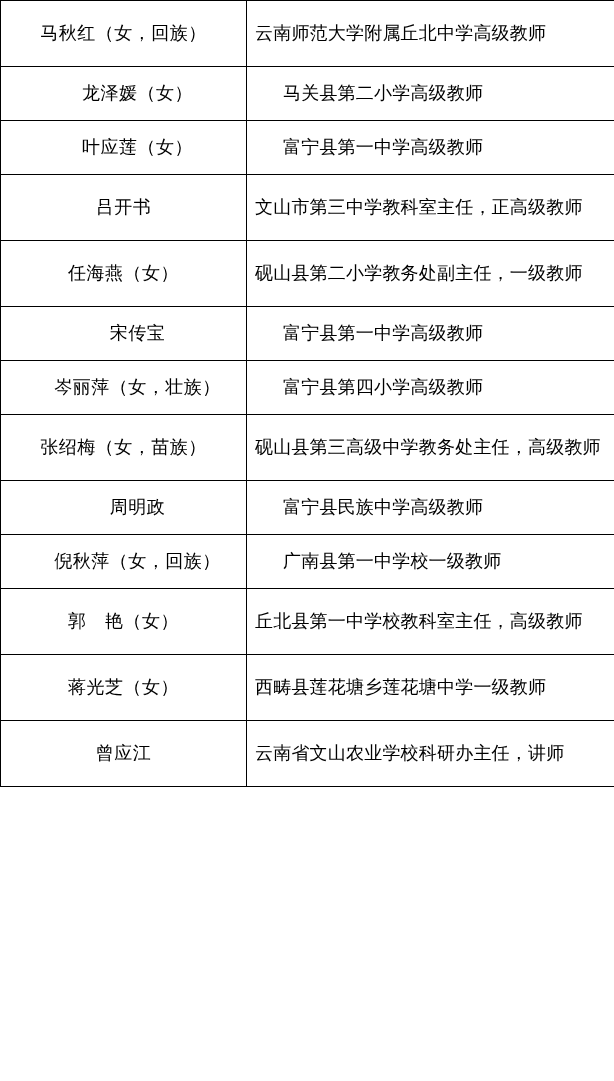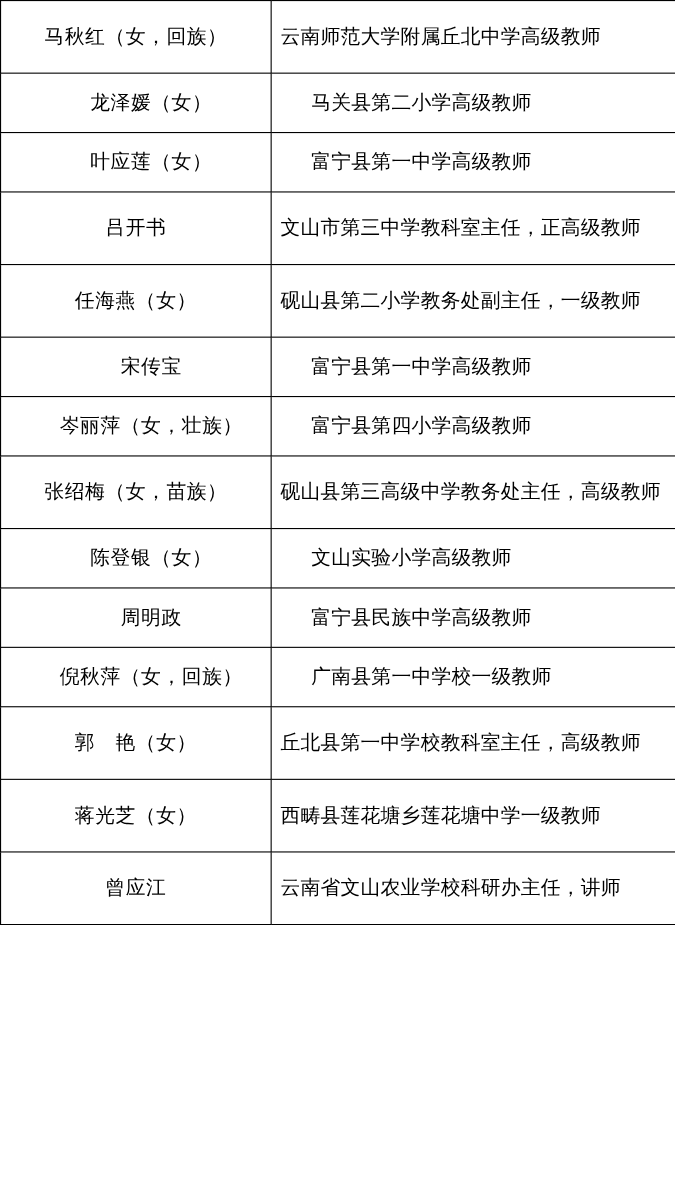--- a/index.html
+++ b/index.html
@@ -75,24 +75,20 @@
         </tr>
         <tr class="row-1line">
           <td class="name-cell">岑丽萍（女，壮族）</td>
           <td class="post-cell">富宁县第四小学高级教师</td>
         </tr>
         <tr class="row-2line">
           <td class="name-cell">张绍梅（女，苗族）</td>
           <td class="post-cell">砚山县第三高级中学教务处主任，高级教师</td>
         </tr>
         <tr class="row-1line">
-          <td class="name-cell">陈登银（女）</td>
-          <td class="post-cell">文山实验小学高级教师</td>
-        </tr>
-        <tr class="row-1line">
           <td class="name-cell">周明政</td>
           <td class="post-cell">富宁县民族中学高级教师</td>
         </tr>
         <tr class="row-1line">
           <td class="name-cell">倪秋萍（女，回族）</td>
           <td class="post-cell">广南县第一中学校一级教师</td>
         </tr>
         <tr class="row-2line">
           <td class="name-cell">郭　艳（女）</td>
           <td class="post-cell">丘北县第一中学校教科室主任，高级教师</td>

